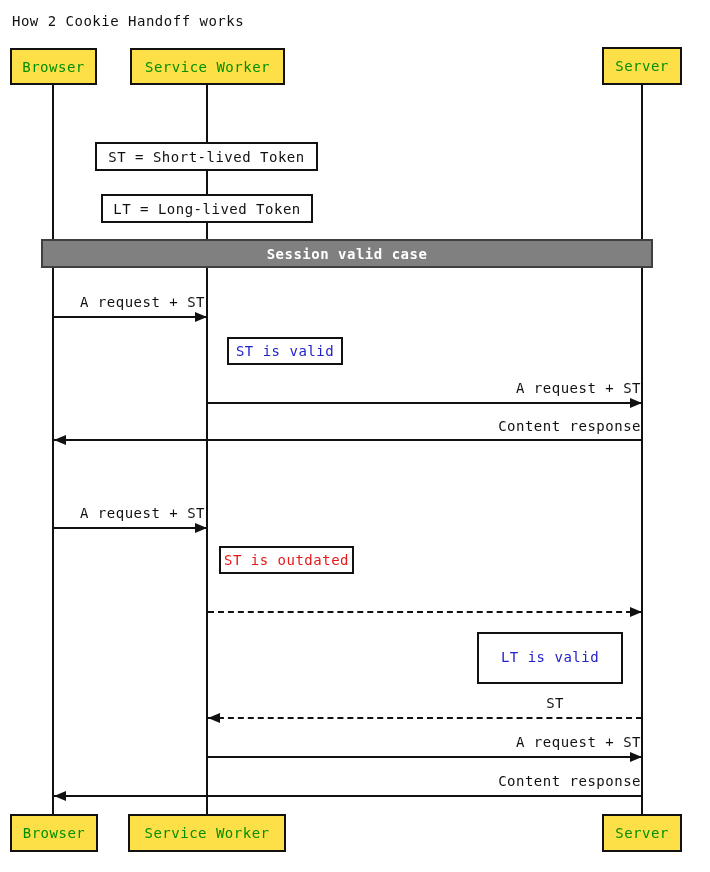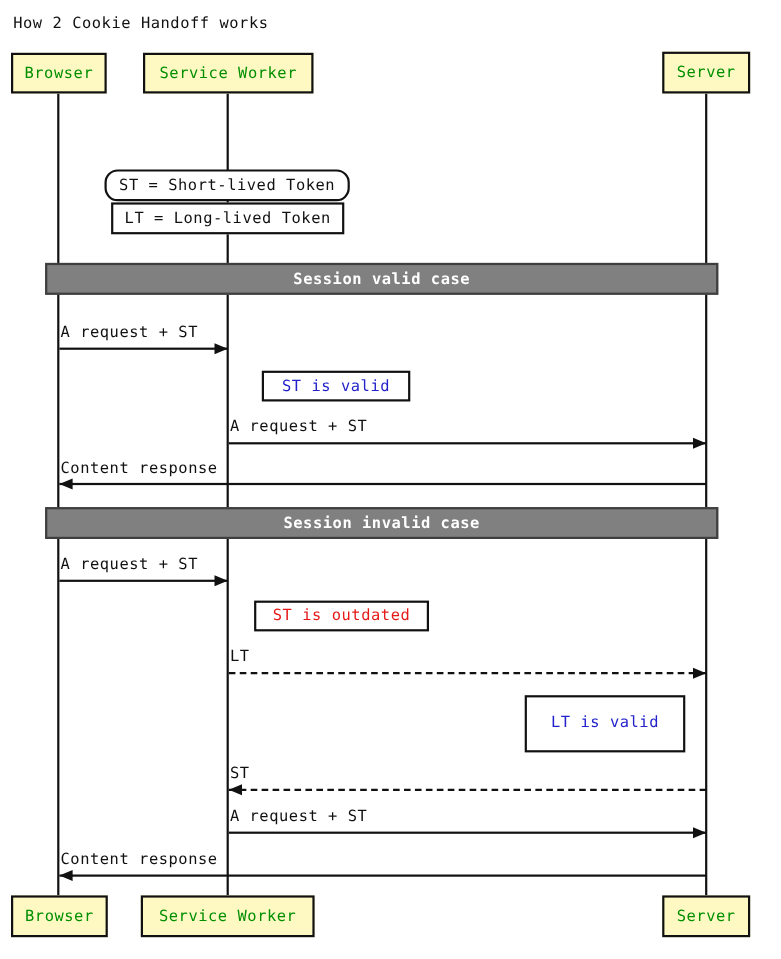--- a/index.html
+++ b/index.html
@@ -5,38 +5,38 @@
   * { margin:0; padding:0; box-sizing:border-box; }
   html,body { background:#ffffff; }
   .canvas {
     position:relative; width:710px; height:872px; background:#ffffff;
     font-family:"DejaVu Sans Mono","Liberation Mono",monospace;
     color:var(--line-color,#111111); overflow:hidden;
   }
   .title { position:absolute; left:12px; top:13px; font-size:14px; letter-spacing:0.5px; }
   .lifeline { position:absolute; top:85px; height:729px; width:2px; background:var(--line-color,#111111); }
   .pbox {
-    position:absolute; border:2px solid var(--line-color,#111111); background:#fef9c3;
+    position:absolute; border:2px solid var(--line-color,#111111); background:#fde047;
     color:var(--participant-text,#008f00); display:flex; align-items:center; justify-content:center;
     font-size:14px; letter-spacing:0.5px;
   }
   .note {
     position:absolute; border:2px solid var(--line-color,#111111); background:#ffffff;
     display:flex; align-items:center; justify-content:center; font-size:14px; letter-spacing:0.5px;
   }
   .note.ok   { color:var(--status-ok-text,#2222cc); }
   .note.err  { color:var(--status-error-text,#e61919); }
   .note.multiline { flex-direction:row; line-height:1.55; }
   .section {
     position:absolute; left:41px; width:612px; height:29px;
     background:var(--section-bg,#808080); border:2px solid var(--section-border,#3f3f3f);
     color:var(--section-text,#ffffff); font-weight:bold; font-size:14px; letter-spacing:0.5px;
     display:flex; align-items:center; justify-content:center;
   }
-  .msg-label { position:absolute; text-align:left; font-size:14px; letter-spacing:0.5px; }
+  .msg-label { position:absolute; text-align:right; font-size:14px; letter-spacing:0.5px; }
   .arrow { position:absolute; height:0; border-top:2px solid var(--line-color,#111111); }
   .arrow.dashed { border-top-style:dashed; }
   .head { position:absolute; width:0; height:0; border-top:5px solid transparent; border-bottom:5px solid transparent; }
   .head.right { border-left:12px solid var(--line-color,#111111); }
   .head.left  { border-right:12px solid var(--line-color,#111111); }
 </style>
 </head>
 <body>
 
 <div class="canvas">
@@ -44,48 +44,46 @@
   <div class="title">How 2 Cookie Handoff works</div>
 
   <div class="lifeline" style="left:52px;"></div>
   <div class="lifeline" style="left:206px;"></div>
   <div class="lifeline" style="left:641px;"></div>
 
   <div class="pbox" style="left:10px; top:48px; width:87px; height:37px;">Browser</div>
   <div class="pbox" style="left:130px; top:48px; width:155px; height:37px;">Service Worker</div>
   <div class="pbox" style="left:602px; top:47px; width:80px; height:38px;">Server</div>
 
-  <div class="note" style="left:95px; top:154px; width:223px; height:29px;border-radius:12px;">ST = Short-lived Token</div>
-  <div class="note" style="left:101px; top:184px; width:212px; height:29px;">LT = Long-lived Token</div>
+  <div class="note" style="left:95px; top:142px; width:223px; height:29px;">ST = Short-lived Token</div>
+  <div class="note" style="left:101px; top:194px; width:212px; height:29px;">LT = Long-lived Token</div>
 
   <div class="section" style="top:239px;">Session valid case</div>
 
   <div class="msg-label" style="left:55px; top:294px; width:150px;">A request + ST</div>
   <div class="arrow" style="left:54px; top:316px; width:153px;"></div>
   <div class="head right" style="left:195px; top:312px;"></div>
 
-  <div class="note ok" style="left:238px; top:337px; width:135px; height:28px;">ST is valid</div>
+  <div class="note ok" style="left:227px; top:337px; width:116px; height:28px;">ST is valid</div>
 
   <div class="msg-label" style="left:209px; top:380px; width:432px;">A request + ST</div>
   <div class="arrow" style="left:208px; top:402px; width:434px;"></div>
   <div class="head right" style="left:630px; top:398px;"></div>
 
   <div class="msg-label" style="left:55px; top:418px; width:586px;">Content response</div>
   <div class="arrow" style="left:54px; top:439px; width:588px;"></div>
   <div class="head left" style="left:54px; top:435px;"></div>
 
-  <div class="section" style="top:461px;">Session invalid case</div>
 
   <div class="msg-label" style="left:55px; top:505px; width:150px;">A request + ST</div>
   <div class="arrow" style="left:54px; top:527px; width:153px;"></div>
   <div class="head right" style="left:195px; top:523px;"></div>
 
-  <div class="note err" style="left:231px; top:546px; width:159px; height:28px;">ST is outdated</div>
+  <div class="note err" style="left:219px; top:546px; width:135px; height:28px;">ST is outdated</div>
 
-  <div class="msg-label" style="left:209px; top:589px; width:432px;">LT</div>
   <div class="arrow dashed" style="left:208px; top:611px; width:434px;"></div>
   <div class="head right" style="left:630px; top:607px;"></div>
 
   <div class="note ok multiline" style="left:477px; top:632px; width:146px; height:52px;">
     <div>LT is valid</div>
   </div>
 
   <div class="msg-label" style="left:209px; top:695px; width:355px;">ST</div>
   <div class="arrow dashed" style="left:208px; top:717px; width:434px;"></div>
   <div class="head left" style="left:208px; top:713px;"></div>

